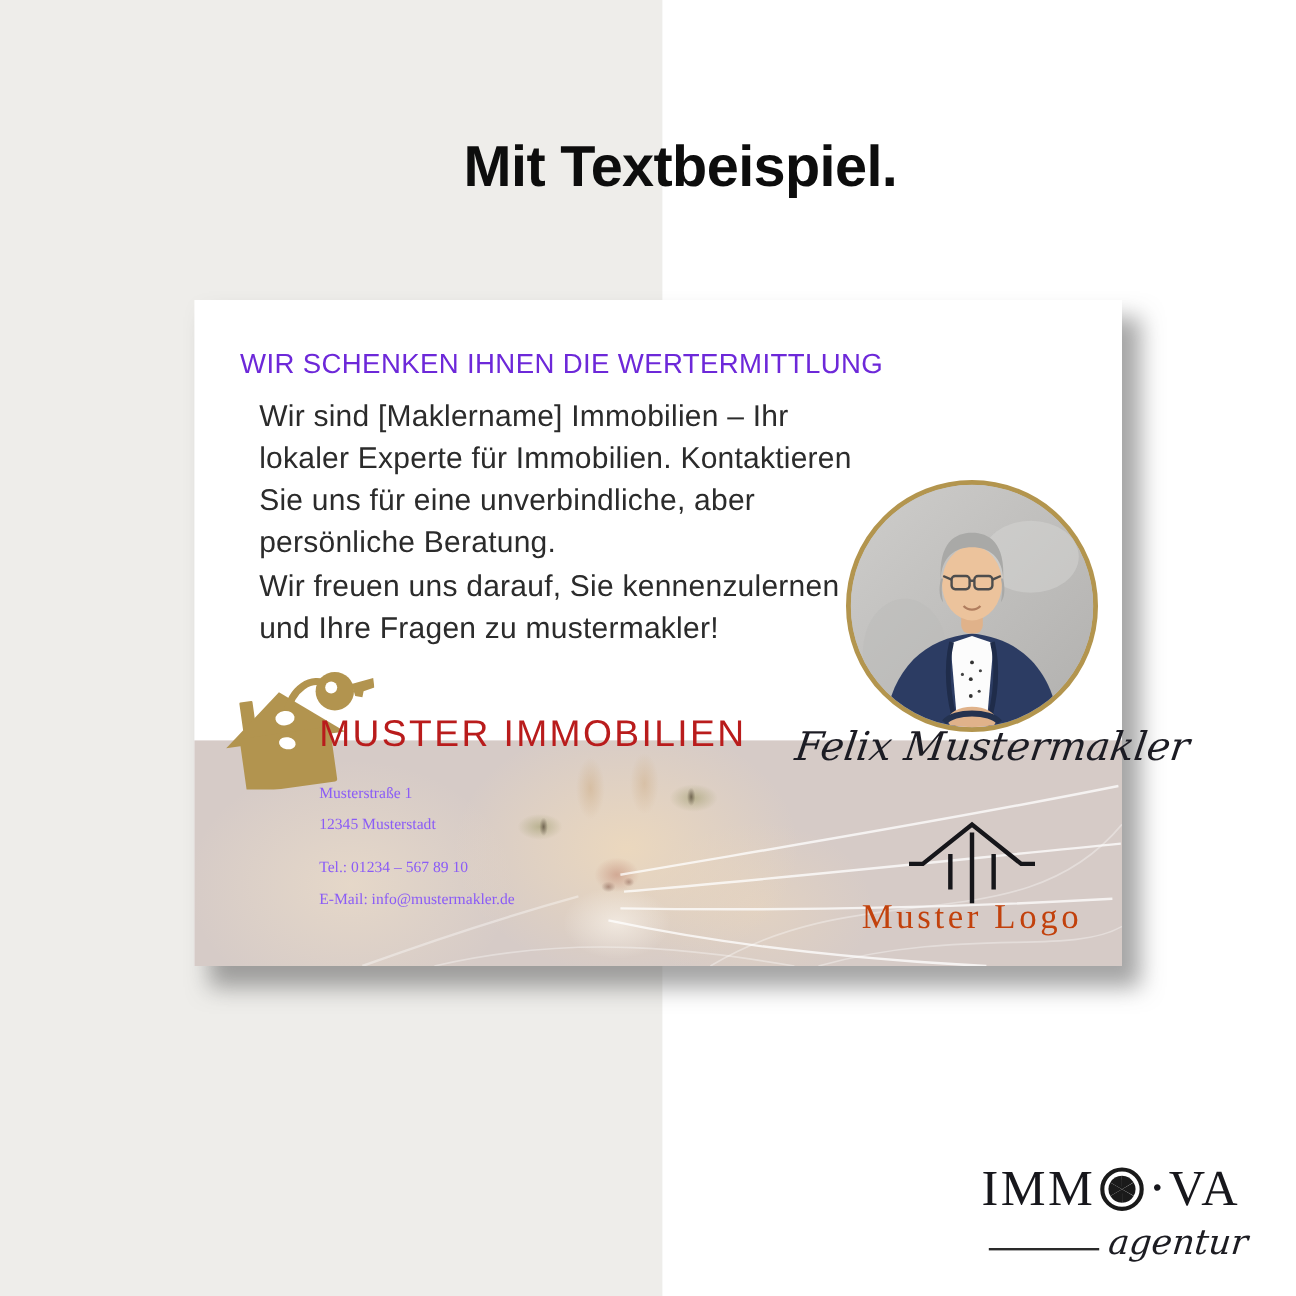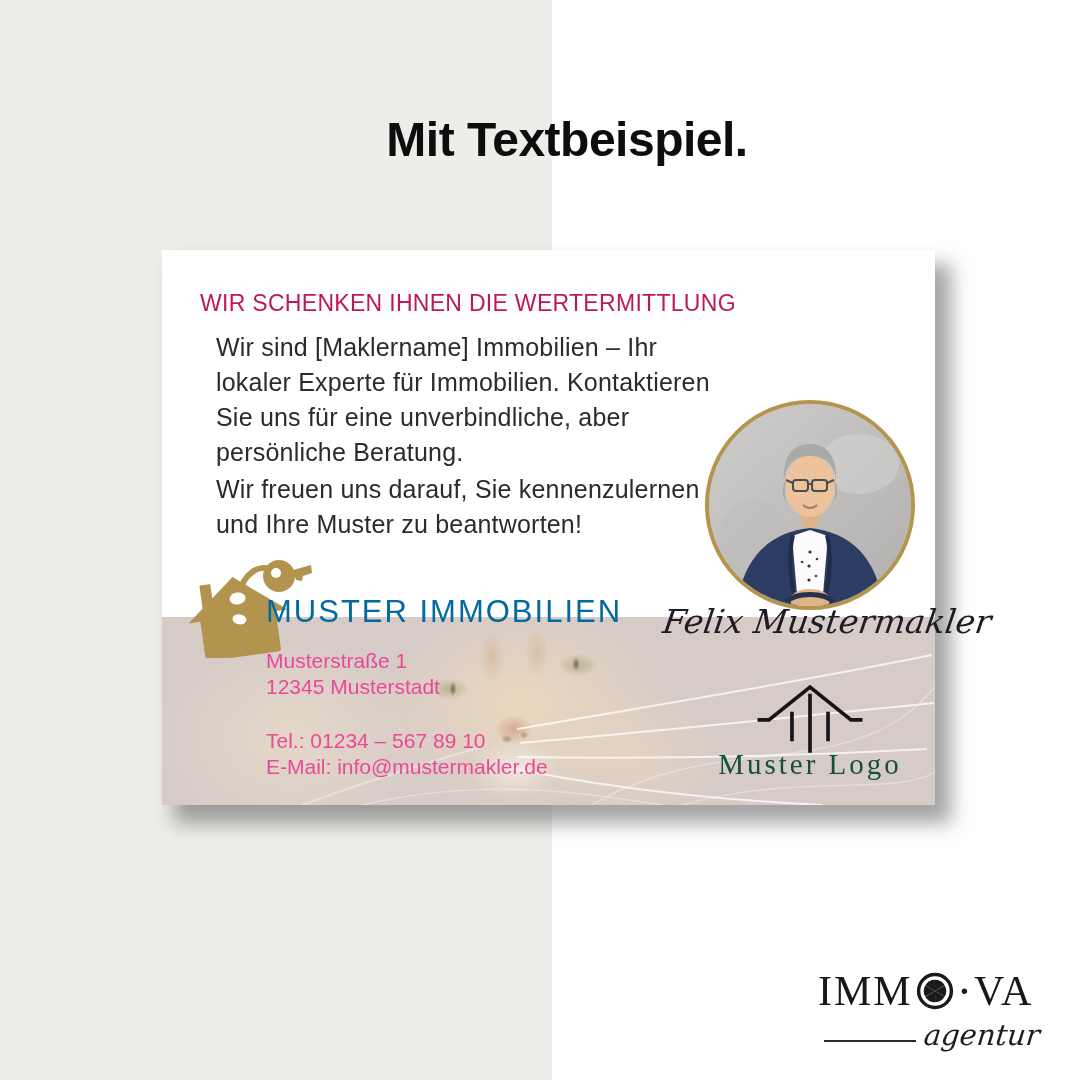--- a/index.html
+++ b/index.html
@@ -5,21 +5,21 @@
   html,body{margin:0;padding:0;}
   body{font-family:"Liberation Sans",sans-serif;background:#fff;}
   .canvas{position:relative;width:1080px;height:1080px;overflow:hidden;background:#ffffff;padding-left:28px;}
   .left-panel{position:absolute;left:0;top:0;width:552px;height:1080px;background:#EEEDEA;}
   .main-title{position:absolute;left:54px;top:112px;width:1026px;text-align:center;
     font-size:48px;font-weight:800;color:#0d0d0d;letter-spacing:-0.5px;}
   
   .card{position:absolute;left:162px;top:250px;width:773px;height:555px;background:#ffffff;
     box-shadow:14px 16px 18px 2px rgba(90,90,90,0.55);}
   .card-headline{position:absolute;left:38px;top:40px;width:600px;font-size:23px;font-weight:400;
-    color:#be185d;letter-spacing:0.3px;}
+    color:#6d28d9;letter-spacing:0.3px;}
   .card-p{position:absolute;left:54px;width:512px;font-size:25px;line-height:35px;color:#2b2b2b;
     font-weight:400;letter-spacing:0.2px;}
   .card-p1{top:80px;}
   .card-p2{top:222px;}
   
   .photo-wrap{position:absolute;left:543px;top:150px;width:202px;height:202px;border-radius:50%;
     border:4px solid #b3954e;overflow:hidden;background:#c3c2c0;}
   .photo-wrap svg{display:block;}
   
   .band{position:absolute;left:0;top:367px;width:773px;height:188px;background-color:#d6cbc7;
@@ -34,31 +34,31 @@
       radial-gradient(ellipse 60px 40px at 352px 152px, rgba(255,251,245,0.55), rgba(255,251,245,0) 75%),
       radial-gradient(ellipse 16px 34px at 330px 40px, rgba(205,172,132,0.50), rgba(205,172,132,0) 75%),
       radial-gradient(ellipse 16px 34px at 375px 36px, rgba(205,172,132,0.45), rgba(205,172,132,0) 75%),
       radial-gradient(ellipse 185px 135px at 360px 90px, rgba(244,221,186,0.70), rgba(244,221,186,0) 78%),
       radial-gradient(ellipse 170px 130px at 130px 120px, rgba(242,226,202,0.55), rgba(242,226,202,0) 80%),
       radial-gradient(ellipse 120px 90px at 470px 140px, rgba(240,218,188,0.45), rgba(240,218,188,0) 80%);}
   .band svg{position:absolute;left:0;top:0;}
   
   .brand-icon{position:absolute;left:20px;top:296px;width:130px;height:112px;z-index:3;}
   .brand-name{position:absolute;left:104px;top:344px;font-family:"Liberation Sans",sans-serif;
-    font-size:31px;font-weight:300;letter-spacing:2px;color:#0369a1;z-index:3;white-space:nowrap;}
-  .address{position:absolute;left:104px;top:398px;z-index:3;font-size:21px;line-height:26px;color:#ec4899;}
-  .address .grp2{margin-top:28px;}
+    font-size:31px;font-weight:300;letter-spacing:2px;color:#b91c1c;z-index:3;white-space:nowrap;}
+  .address{position:absolute;left:104px;top:398px;z-index:3;font-size:13px;line-height:26px;color:#8b5cf6;font-family:Liberation Serif, serif;}
+  .address .grp2{margin-top:10px;}
   
   .signature{position:absolute;left:501px;top:352px;width:300px;text-align:center;z-index:3;
     font-family:"DejaVu Serif",serif;font-style:italic;font-size:33px;color:#1c1c24;
     transform:skewX(-8deg);white-space:nowrap;}
   
   .partner-logo{position:absolute;left:588px;top:424px;width:120px;height:82px;z-index:3;}
   .partner-label{position:absolute;left:528px;top:498px;width:240px;text-align:center;z-index:3;
-    font-family:"Liberation Serif",serif;font-size:29px;letter-spacing:3px;color:#14532d;white-space:nowrap;}
+    font-family:"Liberation Serif",serif;font-size:29px;letter-spacing:3px;color:#c2410c;white-space:nowrap;}
   
   .agency{position:absolute;left:818px;top:968px;width:235px;}
   .agency-row1{display:flex;align-items:center;font-family:"Liberation Serif",serif;
     font-size:42px;color:#17171c;letter-spacing:2px;line-height:46px;}
   .agency-row1 .ap{margin:0 3px;}
   .agency-row1 .dot{font-size:34px;margin:0 2px;font-weight:700;}
   .agency-row2{display:flex;align-items:flex-end;margin-top:4px;}
   .agency-line{width:92px;height:2px;background:#2a2a2a;margin:0 8px 10px 6px;}
   .agency-sub{font-family:"DejaVu Serif",serif;font-style:italic;font-size:29px;color:#1c1c22;
     transform:skewX(-6deg);}
@@ -68,21 +68,21 @@
 
 <div class="canvas">
   <div class="left-panel"></div>
 
   <div class="main-title">Mit Textbeispiel.</div>
 
   <div class="card">
 
     <div class="card-headline">WIR SCHENKEN IHNEN DIE WERTERMITTLUNG</div>
     <div class="card-p card-p1">Wir sind [Maklername] Immobilien – Ihr lokaler Experte für Immobilien. Kontaktieren Sie uns für eine unverbindliche, aber persönliche Beratung.</div>
-    <div class="card-p card-p2">Wir freuen uns darauf, Sie kennenzulernen und Ihre Muster zu beantworten!</div>
+    <div class="card-p card-p2">Wir freuen uns darauf, Sie kennenzulernen und Ihre Fragen zu mustermakler!</div>
 
     <div class="photo-wrap">
       <svg width="202" height="202" viewBox="0 0 202 202">
         <defs>
           <linearGradient id="wall" x1="0" y1="0" x2="1" y2="1">
             <stop offset="0" stop-color="#cecdcb"></stop>
               <stop offset="1" stop-color="#b1b0ae"></stop>
           </linearGradient>
         </defs>
         <rect width="202" height="202" fill="url(#wall)"></rect>

